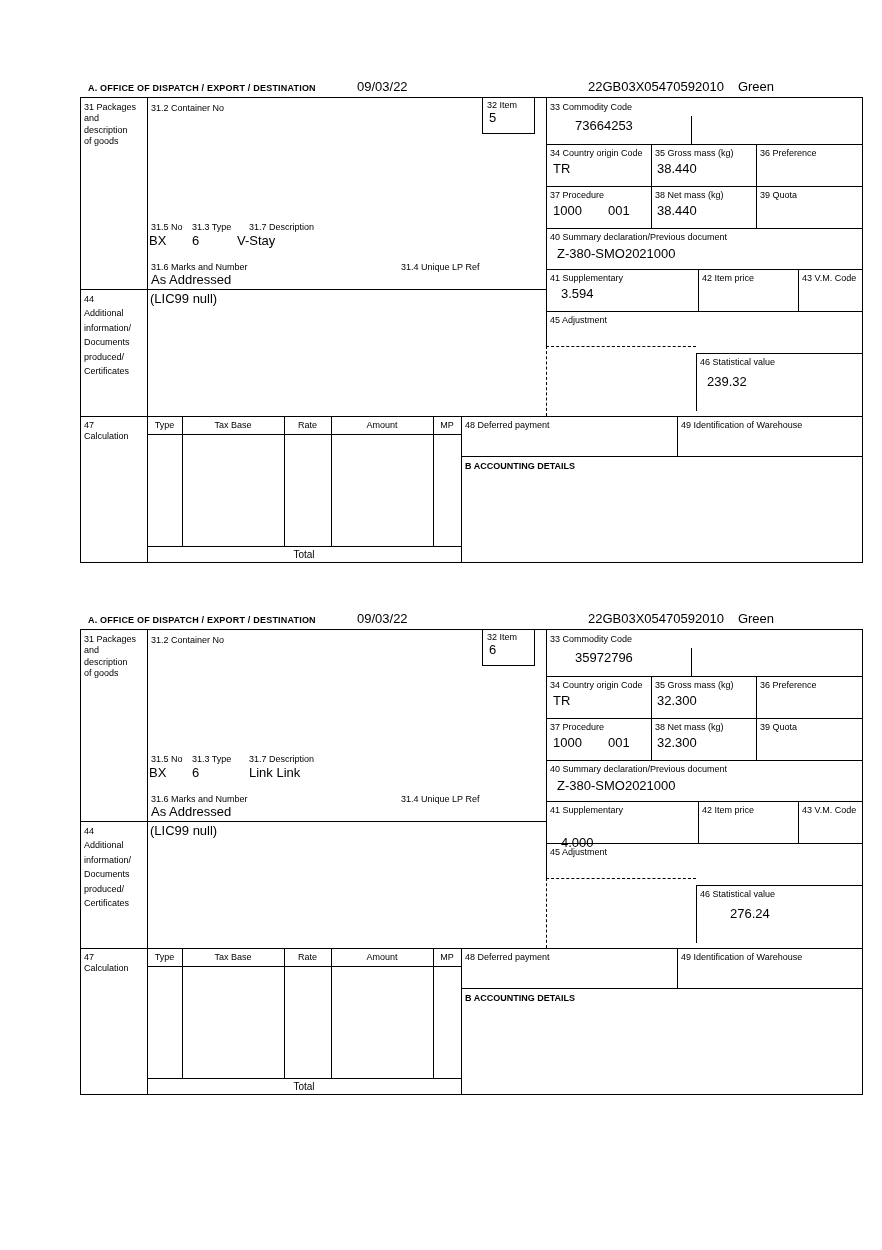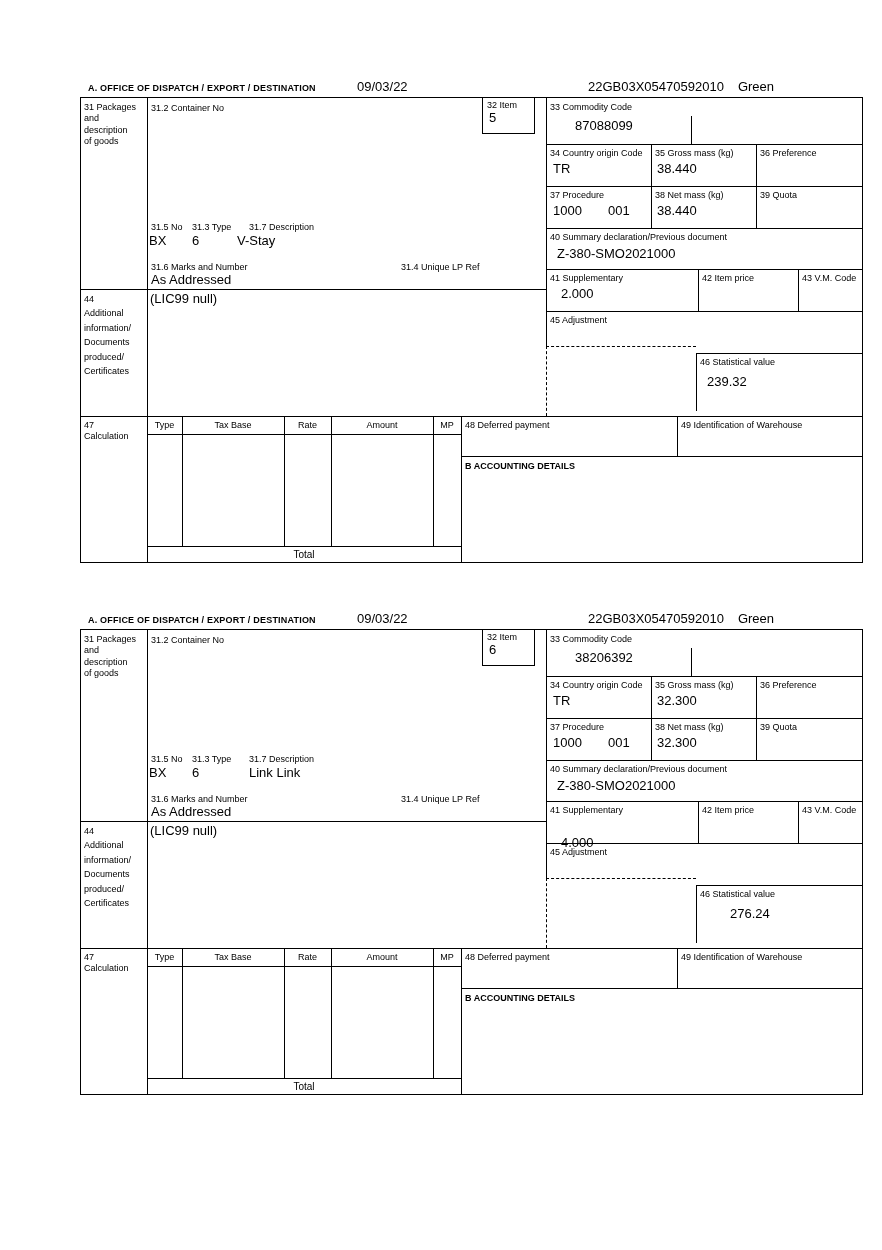--- a/index.html
+++ b/index.html
@@ -90,38 +90,38 @@
       <div class="lbl" style="left:168px; top:124px">31.7 Description</div>
       <div class="val" style="left:68px; top:136px">BX</div>
       <div class="val" style="left:111px; top:136px">6</div>
       <div class="val" style="left:156px; top:136px">V-Stay</div>
       <div class="lbl" style="left:70px; top:164px">31.6 Marks and Number</div>
       <div class="lbl" style="left:320px; top:164px">31.4 Unique LP Ref</div>
       <div class="val" style="left:70px; top:175px">As Addressed</div>
       <div class="val" style="left:69px; top:194px">(LIC99 null)</div>
 
       <div class="lbl" style="left:469px; top:4px">33 Commodity Code</div>
-      <div class="val" style="left:494px; top:21px">87088099</div>
+      <div class="val" style="left:494px; top:21px">73664253</div>
       <div class="lbl" style="left:469px; top:50px">34 Country origin Code</div>
       <div class="lbl" style="left:574px; top:50px">35 Gross mass (kg)</div>
       <div class="lbl" style="left:679px; top:50px">36 Preference</div>
       <div class="val" style="left:472px; top:64px">TR</div>
       <div class="val" style="left:576px; top:64px">38.440</div>
       <div class="lbl" style="left:469px; top:92px">37 Procedure</div>
       <div class="lbl" style="left:574px; top:92px">38 Net mass (kg)</div>
       <div class="lbl" style="left:679px; top:92px">39 Quota</div>
       <div class="val" style="left:472px; top:106px">1000</div>
       <div class="val" style="left:527px; top:106px">001</div>
       <div class="val" style="left:576px; top:106px">38.440</div>
       <div class="lbl" style="left:469px; top:134px">40 Summary declaration/Previous document</div>
       <div class="val" style="left:476px; top:149px">Z-380-SMO2021000</div>
       <div class="lbl" style="left:469px; top:175px">41 Supplementary</div>
       <div class="lbl" style="left:621px; top:175px">42 Item price</div>
       <div class="lbl" style="left:721px; top:175px">43 V.M. Code</div>
-      <div class="val" style="left:480px; top:189px">2.000</div>
+      <div class="val" style="left:480px; top:189px">3.594</div>
       <div class="lbl" style="left:469px; top:217px">45 Adjustment</div>
       <div class="lbl" style="left:619px; top:259px">46 Statistical value</div>
       <div class="val" style="left:626px; top:277px">239.32</div>
 
       <div class="lbl ctr" style="left:66px; top:322px; width:35px">Type</div>
       <div class="lbl ctr" style="left:101px; top:322px; width:102px">Tax Base</div>
       <div class="lbl ctr" style="left:203px; top:322px; width:47px">Rate</div>
       <div class="lbl ctr" style="left:250px; top:322px; width:102px">Amount</div>
       <div class="lbl ctr" style="left:352px; top:322px; width:28px">MP</div>
       <div class="lbl ctr" style="left:66px; top:451px; width:314px; font-size:10px">Total</div>
@@ -193,21 +193,21 @@
       <div class="lbl" style="left:168px; top:124px">31.7 Description</div>
       <div class="val" style="left:68px; top:136px">BX</div>
       <div class="val" style="left:111px; top:136px">6</div>
       <div class="val" style="left:168px; top:136px">Link Link</div>
       <div class="lbl" style="left:70px; top:164px">31.6 Marks and Number</div>
       <div class="lbl" style="left:320px; top:164px">31.4 Unique LP Ref</div>
       <div class="val" style="left:70px; top:175px">As Addressed</div>
       <div class="val" style="left:69px; top:194px">(LIC99 null)</div>
 
       <div class="lbl" style="left:469px; top:4px">33 Commodity Code</div>
-      <div class="val" style="left:494px; top:21px">38206392</div>
+      <div class="val" style="left:494px; top:21px">35972796</div>
       <div class="lbl" style="left:469px; top:50px">34 Country origin Code</div>
       <div class="lbl" style="left:574px; top:50px">35 Gross mass (kg)</div>
       <div class="lbl" style="left:679px; top:50px">36 Preference</div>
       <div class="val" style="left:472px; top:64px">TR</div>
       <div class="val" style="left:576px; top:64px">32.300</div>
       <div class="lbl" style="left:469px; top:92px">37 Procedure</div>
       <div class="lbl" style="left:574px; top:92px">38 Net mass (kg)</div>
       <div class="lbl" style="left:679px; top:92px">39 Quota</div>
       <div class="val" style="left:472px; top:106px">1000</div>
       <div class="val" style="left:527px; top:106px">001</div>

